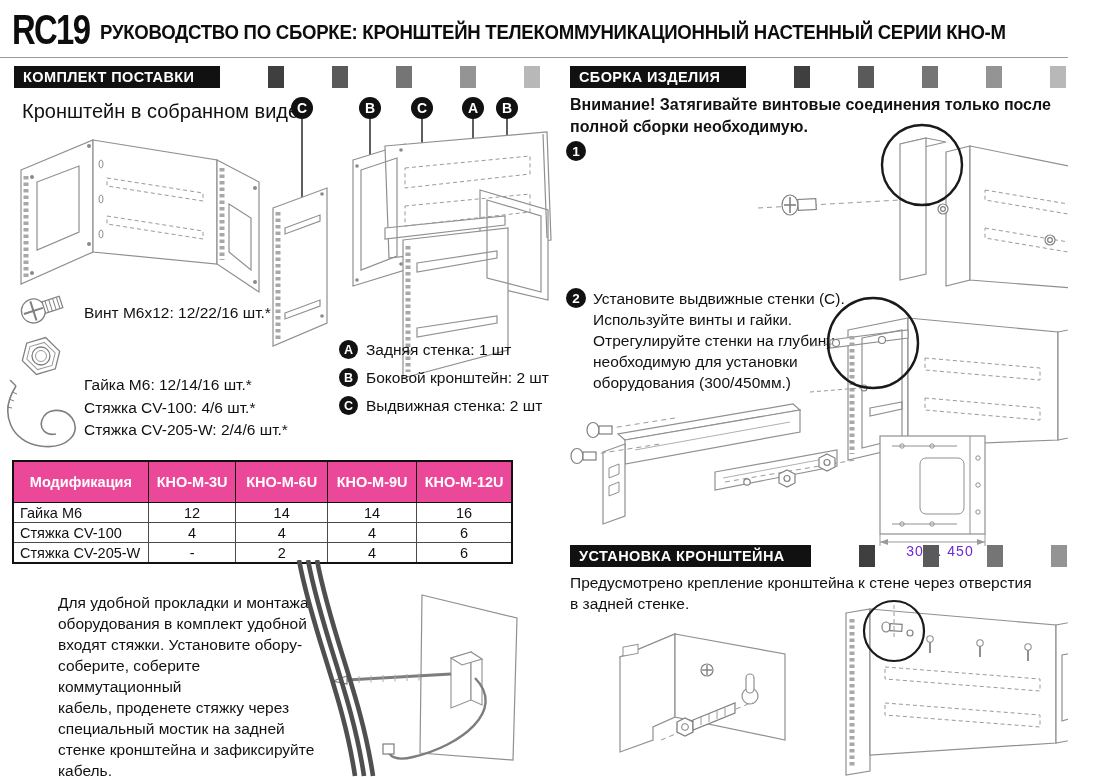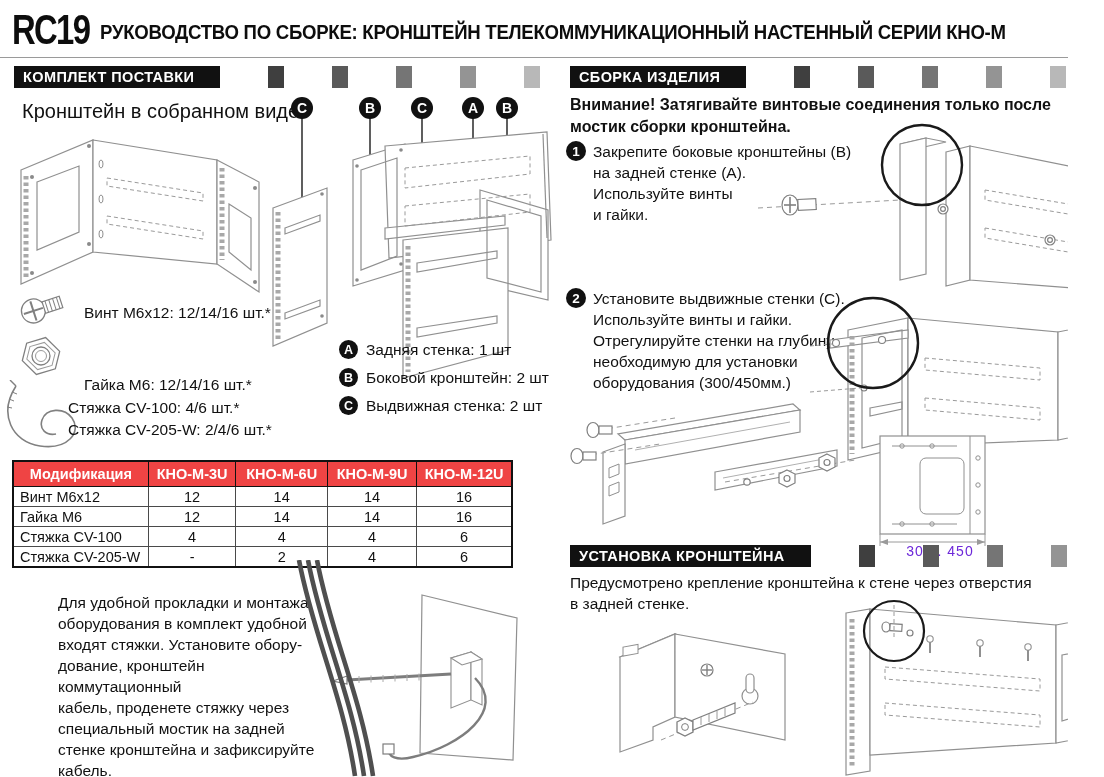--- a/index.html
+++ b/index.html
@@ -25,22 +25,22 @@
   
   .assembled-label{left:22px;top:100px;font-size:20px;}
   .part-label{font-size:15.5px;line-height:22px;}
   .legend-label{font-size:15.5px;}
   .note{font-size:15.5px;line-height:21px;}
   .warning{font-size:16px;font-weight:bold;line-height:22px;}
   .steptext{font-size:15.5px;line-height:21px;}
   .dimlabel{font-size:14px;color:#6d28d9;letter-spacing:1px;text-align:center;}
   
   table.mods{border-collapse:collapse;border:2px solid #111;width:501px;}
-  table.mods th{background:#ef4444;color:#fff;font-size:14.5px;font-weight:bold;
-                padding:4px 4px;border:1px solid #111;}
+  table.mods th{background:#ec4899;color:#fff;font-size:14.5px;font-weight:bold;
+                padding:12px 4px;border:1px solid #111;}
   table.mods td{border:1px solid #4a4a4a;font-size:14.5px;text-align:center;
                 padding:0 4px;height:19px;}
   table.mods td.rowlabel{text-align:left;padding-left:6px;}
   svg{display:block;}
   .ln{stroke:#909090;stroke-width:1.2;fill:none;}
 </style>
 </head>
 <body>
 
 <div id="page">
@@ -152,38 +152,38 @@
       <circle cx="16" cy="26" r="12" fill="#fff" stroke="#808080" stroke-width="1.3"></circle>
       <line x1="16" y1="16" x2="16" y2="36" stroke="#808080" stroke-width="2"></line>
       <line x1="6" y1="26" x2="26" y2="26" stroke="#808080" stroke-width="2"></line>
       <rect x="27" y="20" width="18" height="12" fill="#fff" stroke="#808080" stroke-width="1.2"></rect>
       <line x1="30" y1="20" x2="30" y2="32" stroke="#808080"></line>
       <line x1="34" y1="20" x2="34" y2="32" stroke="#808080"></line>
       <line x1="38" y1="20" x2="38" y2="32" stroke="#808080"></line>
       <line x1="42" y1="20" x2="42" y2="32" stroke="#808080"></line>
     </g>
   </svg>
-  <div class="abs part-label" style="left:84px;top:302px;">Винт М6х12: 12/14/16 шт.*</div>
+  <div class="abs part-label" style="left:84px;top:302px;">Винт М6х12: 12/22/16 шт.*</div>
 
   <svg class="abs" style="left:18px;top:334px;" width="46" height="44" viewBox="0 0 46 44">
     <polygon points="23,3 40,13 40,31 23,41 6,31 6,13" fill="#fff" stroke="#808080" stroke-width="1.3" transform="rotate(14 23 22)"></polygon>
     <polygon points="23,8 36,15.5 36,28.5 23,36 10,28.5 10,15.5" fill="none" stroke="#9a9a9a" stroke-width="1" transform="rotate(14 23 22)"></polygon>
     <circle cx="23" cy="22" r="9" fill="#fff" stroke="#808080" stroke-width="1.3"></circle>
     <circle cx="23" cy="22" r="5.5" fill="none" stroke="#9a9a9a" stroke-width="1"></circle>
   </svg>
   <div class="abs part-label" style="left:84px;top:354px;margin-top:20px;">Гайка М6: 12/14/16 шт.*</div>
 
   <svg class="abs" style="left:2px;top:380px;" width="86" height="74" viewBox="0 0 86 74">
     <path d="M14,6 C-4,34 10,62 38,66 C66,70 80,52 70,38 C62,27 44,28 40,40 C37,49 44,56 54,54" fill="none" stroke="#808080" stroke-width="1.6"></path>
     <path d="M14,6 L8,0" stroke="#808080" stroke-width="1.4"></path>
     <line x1="10" y1="12" x2="15" y2="14" stroke="#808080"></line>
     <line x1="7" y1="19" x2="12" y2="21" stroke="#808080"></line>
     <line x1="5" y1="27" x2="10" y2="28" stroke="#808080"></line>
   </svg>
-  <div class="abs part-label" style="left:68px;top:397px;">
+  <div class="abs part-label" style="left:84px;top:397px;">
     <div>Стяжка CV-100: 4/6 шт.*</div>
     <div>Стяжка CV-205-W: 2/4/6 шт.*</div>
   </div>
 
   <div class="abs badge small" style="left:339px;top:340px;">A</div>
   <div class="abs legend-label" style="left:366px;top:341px;">Задняя стенка: 1 шт</div>
   <div class="abs badge small" style="left:339px;top:368px;">B</div>
   <div class="abs legend-label" style="left:366px;top:369px;">Боковой кронштейн: 2 шт</div>
   <div class="abs badge small" style="left:339px;top:396px;">C</div>
   <div class="abs legend-label" style="left:366px;top:397px;">Выдвижная стенка: 2 шт</div>
@@ -193,27 +193,20 @@
       <thead>
         <tr>
           <th style="width:131px">Модификация</th>
           <th style="width:88px">КНО-М-3U</th>
           <th style="width:93px">КНО-М-6U</th>
           <th style="width:90px">КНО-М-9U</th>
           <th style="width:95px">КНО-М-12U</th>
         </tr>
       </thead>
       <tbody>
-        <tr>
-          <td class="rowlabel">Винт М6х12</td>
-          <td>12</td>
-          <td>14</td>
-          <td>14</td>
-          <td>16</td>
-        </tr>
         <tr>
           <td class="rowlabel">Гайка М6</td>
           <td>12</td>
           <td>14</td>
           <td>14</td>
           <td>16</td>
         </tr>
         <tr>
           <td class="rowlabel">Стяжка CV-100</td>
           <td>4</td>
@@ -229,21 +222,21 @@
           <td>6</td>
         </tr>
       </tbody>
     </table>
   </div>
 
   <div class="abs note" style="left:58px;top:592px;width:260px;">
       <div>Для удобной прокладки и монтажа</div>
       <div>оборудования в комплект удобной</div>
       <div>входят стяжки. Установите обору-</div>
-      <div>дование, кронштейн коммутационный</div>
+      <div>соберите, соберите коммутационный</div>
       <div>кабель, проденете стяжку через</div>
       <div>специальный мостик на задней</div>
       <div>стенке кронштейна и зафиксируйте</div>
       <div>кабель.</div>
     </div>
 
   <svg class="abs" style="left:255px;top:560px;" width="305" height="217" viewBox="0 0 305 217">
     <polygon points="167,35 262,58 258,200 165,193" fill="#fff" stroke="#909090" stroke-width="1.2"></polygon>
     <g fill="#fff" stroke="#909090" stroke-width="1.1">
       <polygon points="196,98 216,92 216,140 196,148"></polygon>
@@ -275,30 +268,24 @@
       <span class="sq" style="background:#3f3f3f"></span>
       <span class="sq" style="background:#5a5a5a"></span>
       <span class="sq" style="background:#757575"></span>
       <span class="sq" style="background:#949494"></span>
       <span class="sq" style="background:#b8b8b8"></span>
     </div>
   </div>
 
   <div class="abs warning" style="left:570px;top:94px;width:534px;">
       <div>Внимание! Затягивайте винтовые соединения только после</div>
-      <div>мостик сборки кронштейна.</div>
+      <div>полной сборки необходимую.</div>
     </div>
 
   <div class="abs badge step" style="left:566px;top:141px;">1</div>
-  <div class="abs steptext" style="left:593px;top:141px;">
-      <div>Закрепите боковые кронштейны (В)</div>
-      <div>на задней стенке (А).</div>
-      <div>Используйте винты</div>
-      <div>и гайки.</div>
-    </div>
 
   <svg class="abs" style="left:750px;top:112px;" width="354" height="185" viewBox="0 0 354 185">
     <g stroke="#9a9a9a" stroke-width="1" stroke-dasharray="5 4" fill="none">
       <line x1="8" y1="96" x2="150" y2="88"></line>
       <line x1="210" y1="150" x2="350" y2="142"></line>
       <line x1="230" y1="62" x2="352" y2="54"></line>
     </g>
     <g fill="#fff" stroke="#909090" stroke-width="1.2">
       <polygon points="150,32 176,26 196,30 170,36"></polygon>
       <polygon points="150,32 176,26 176,162 150,168"></polygon>

